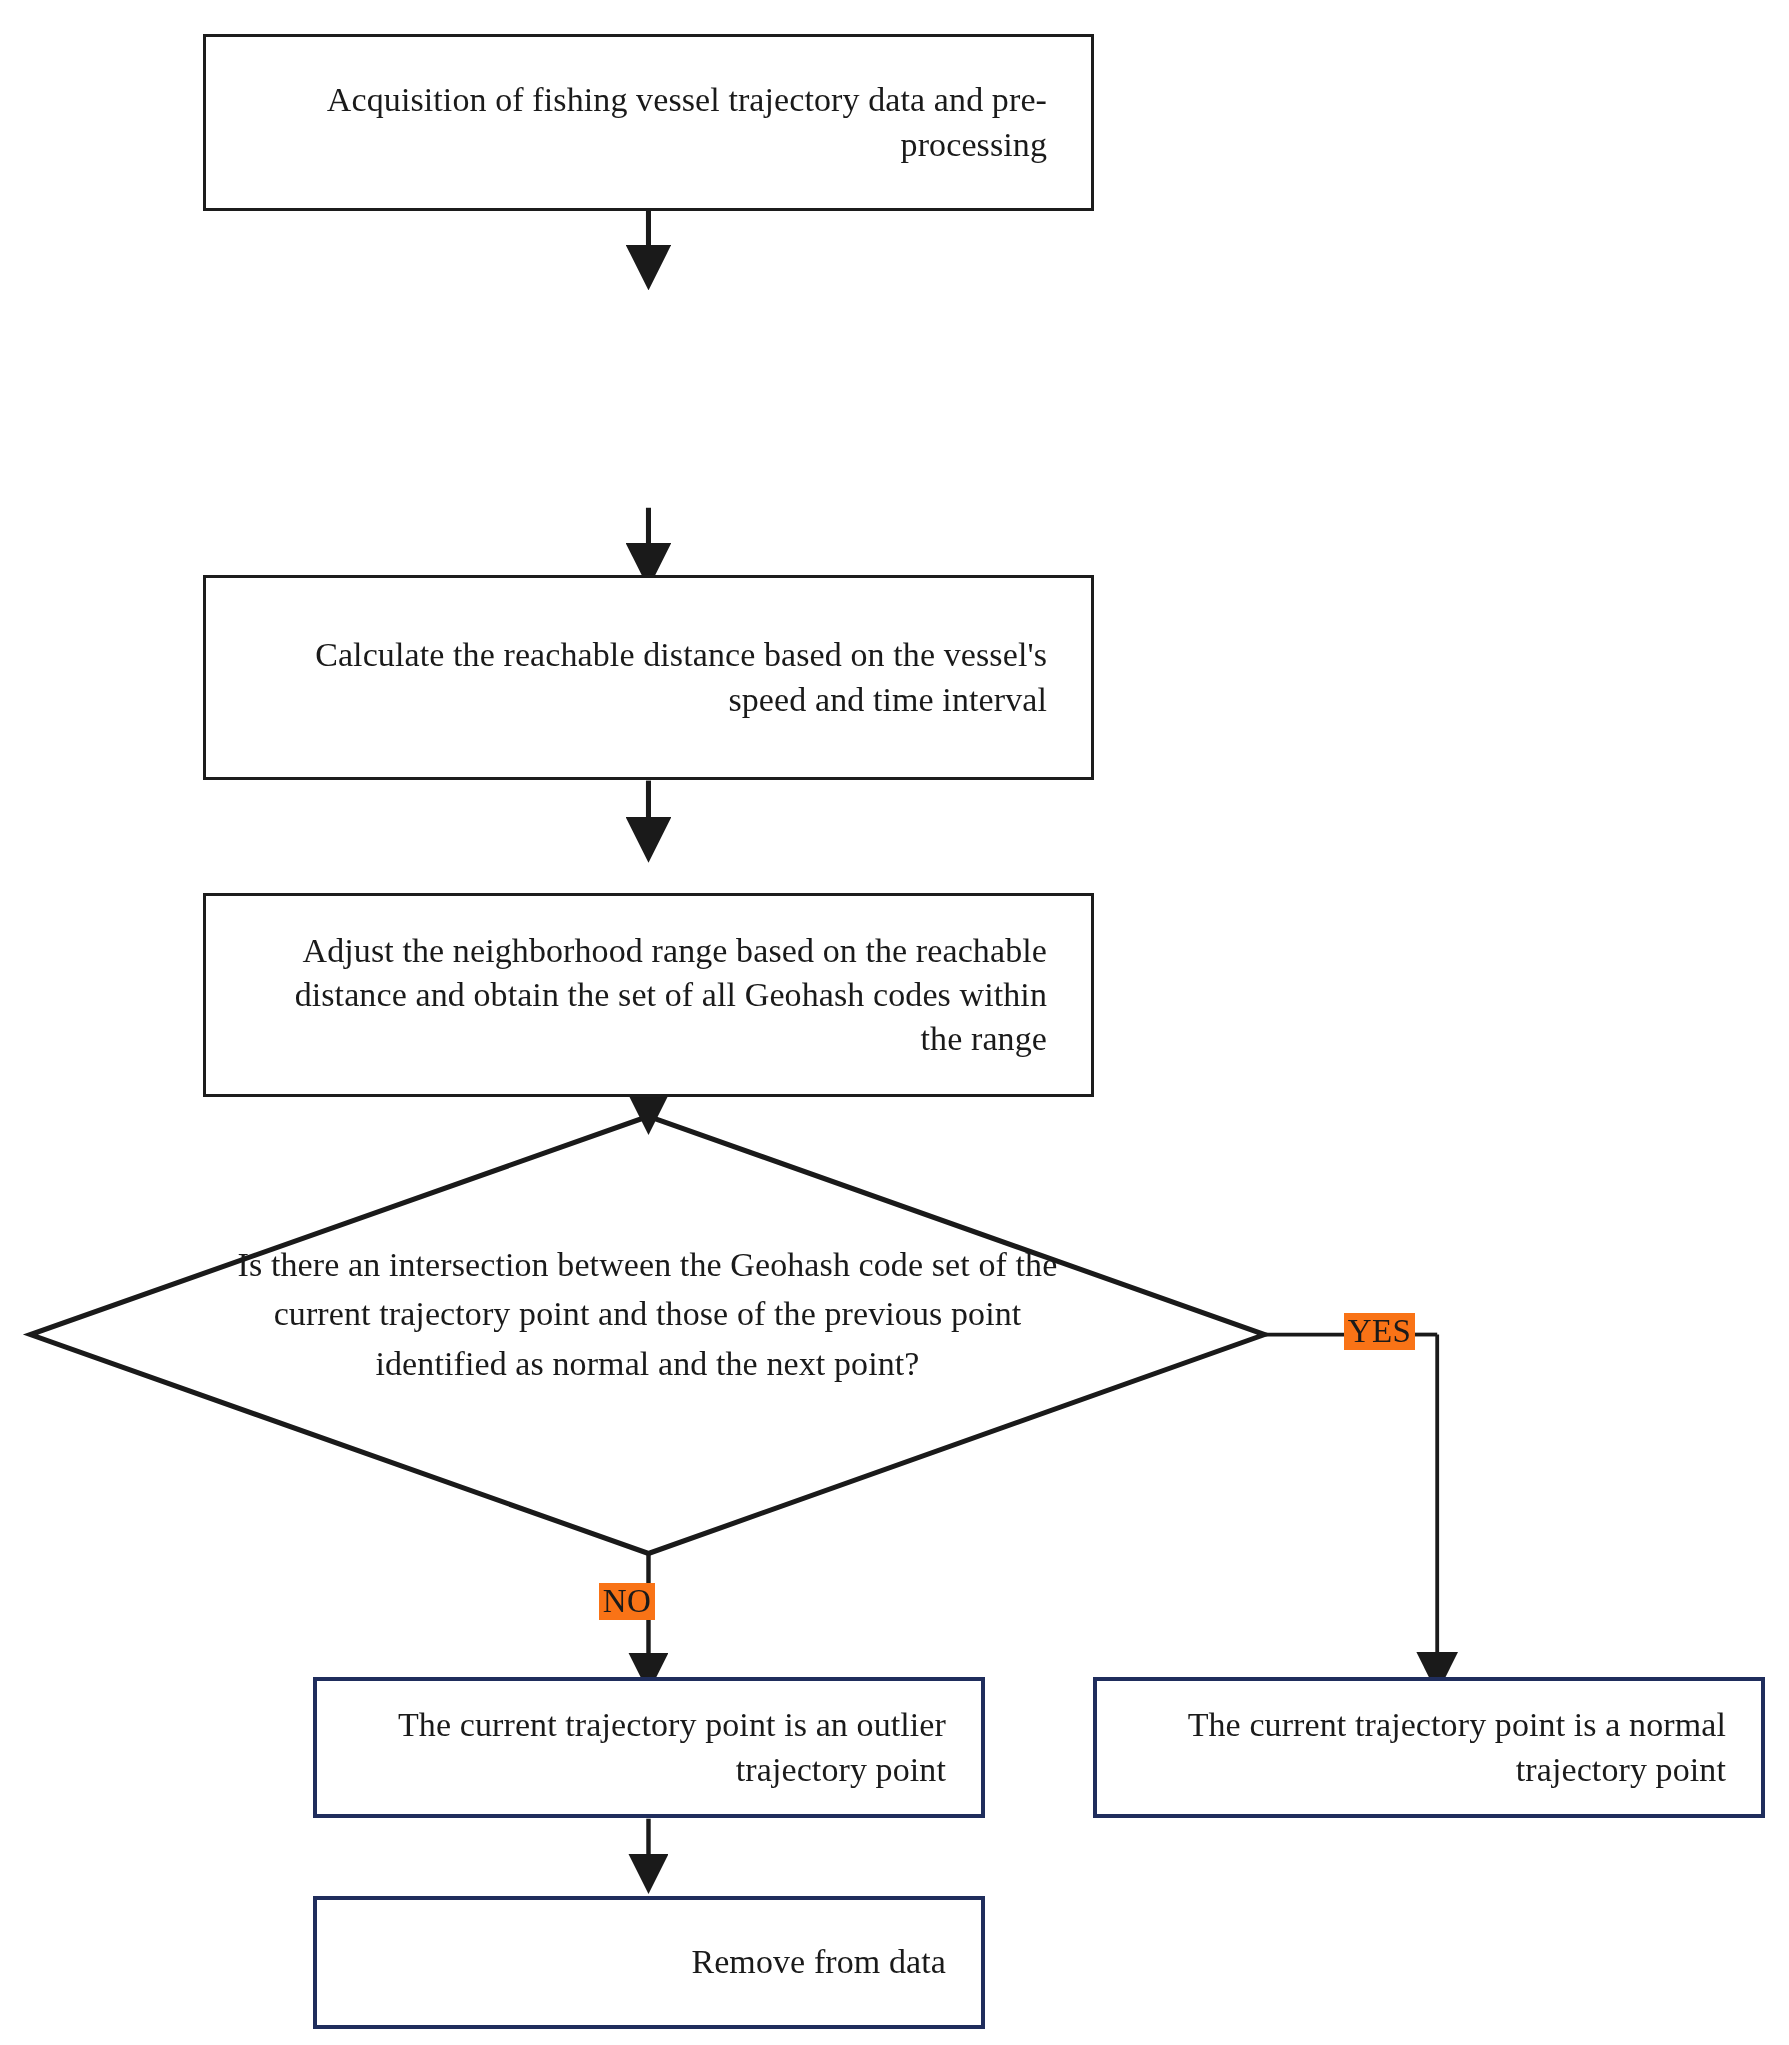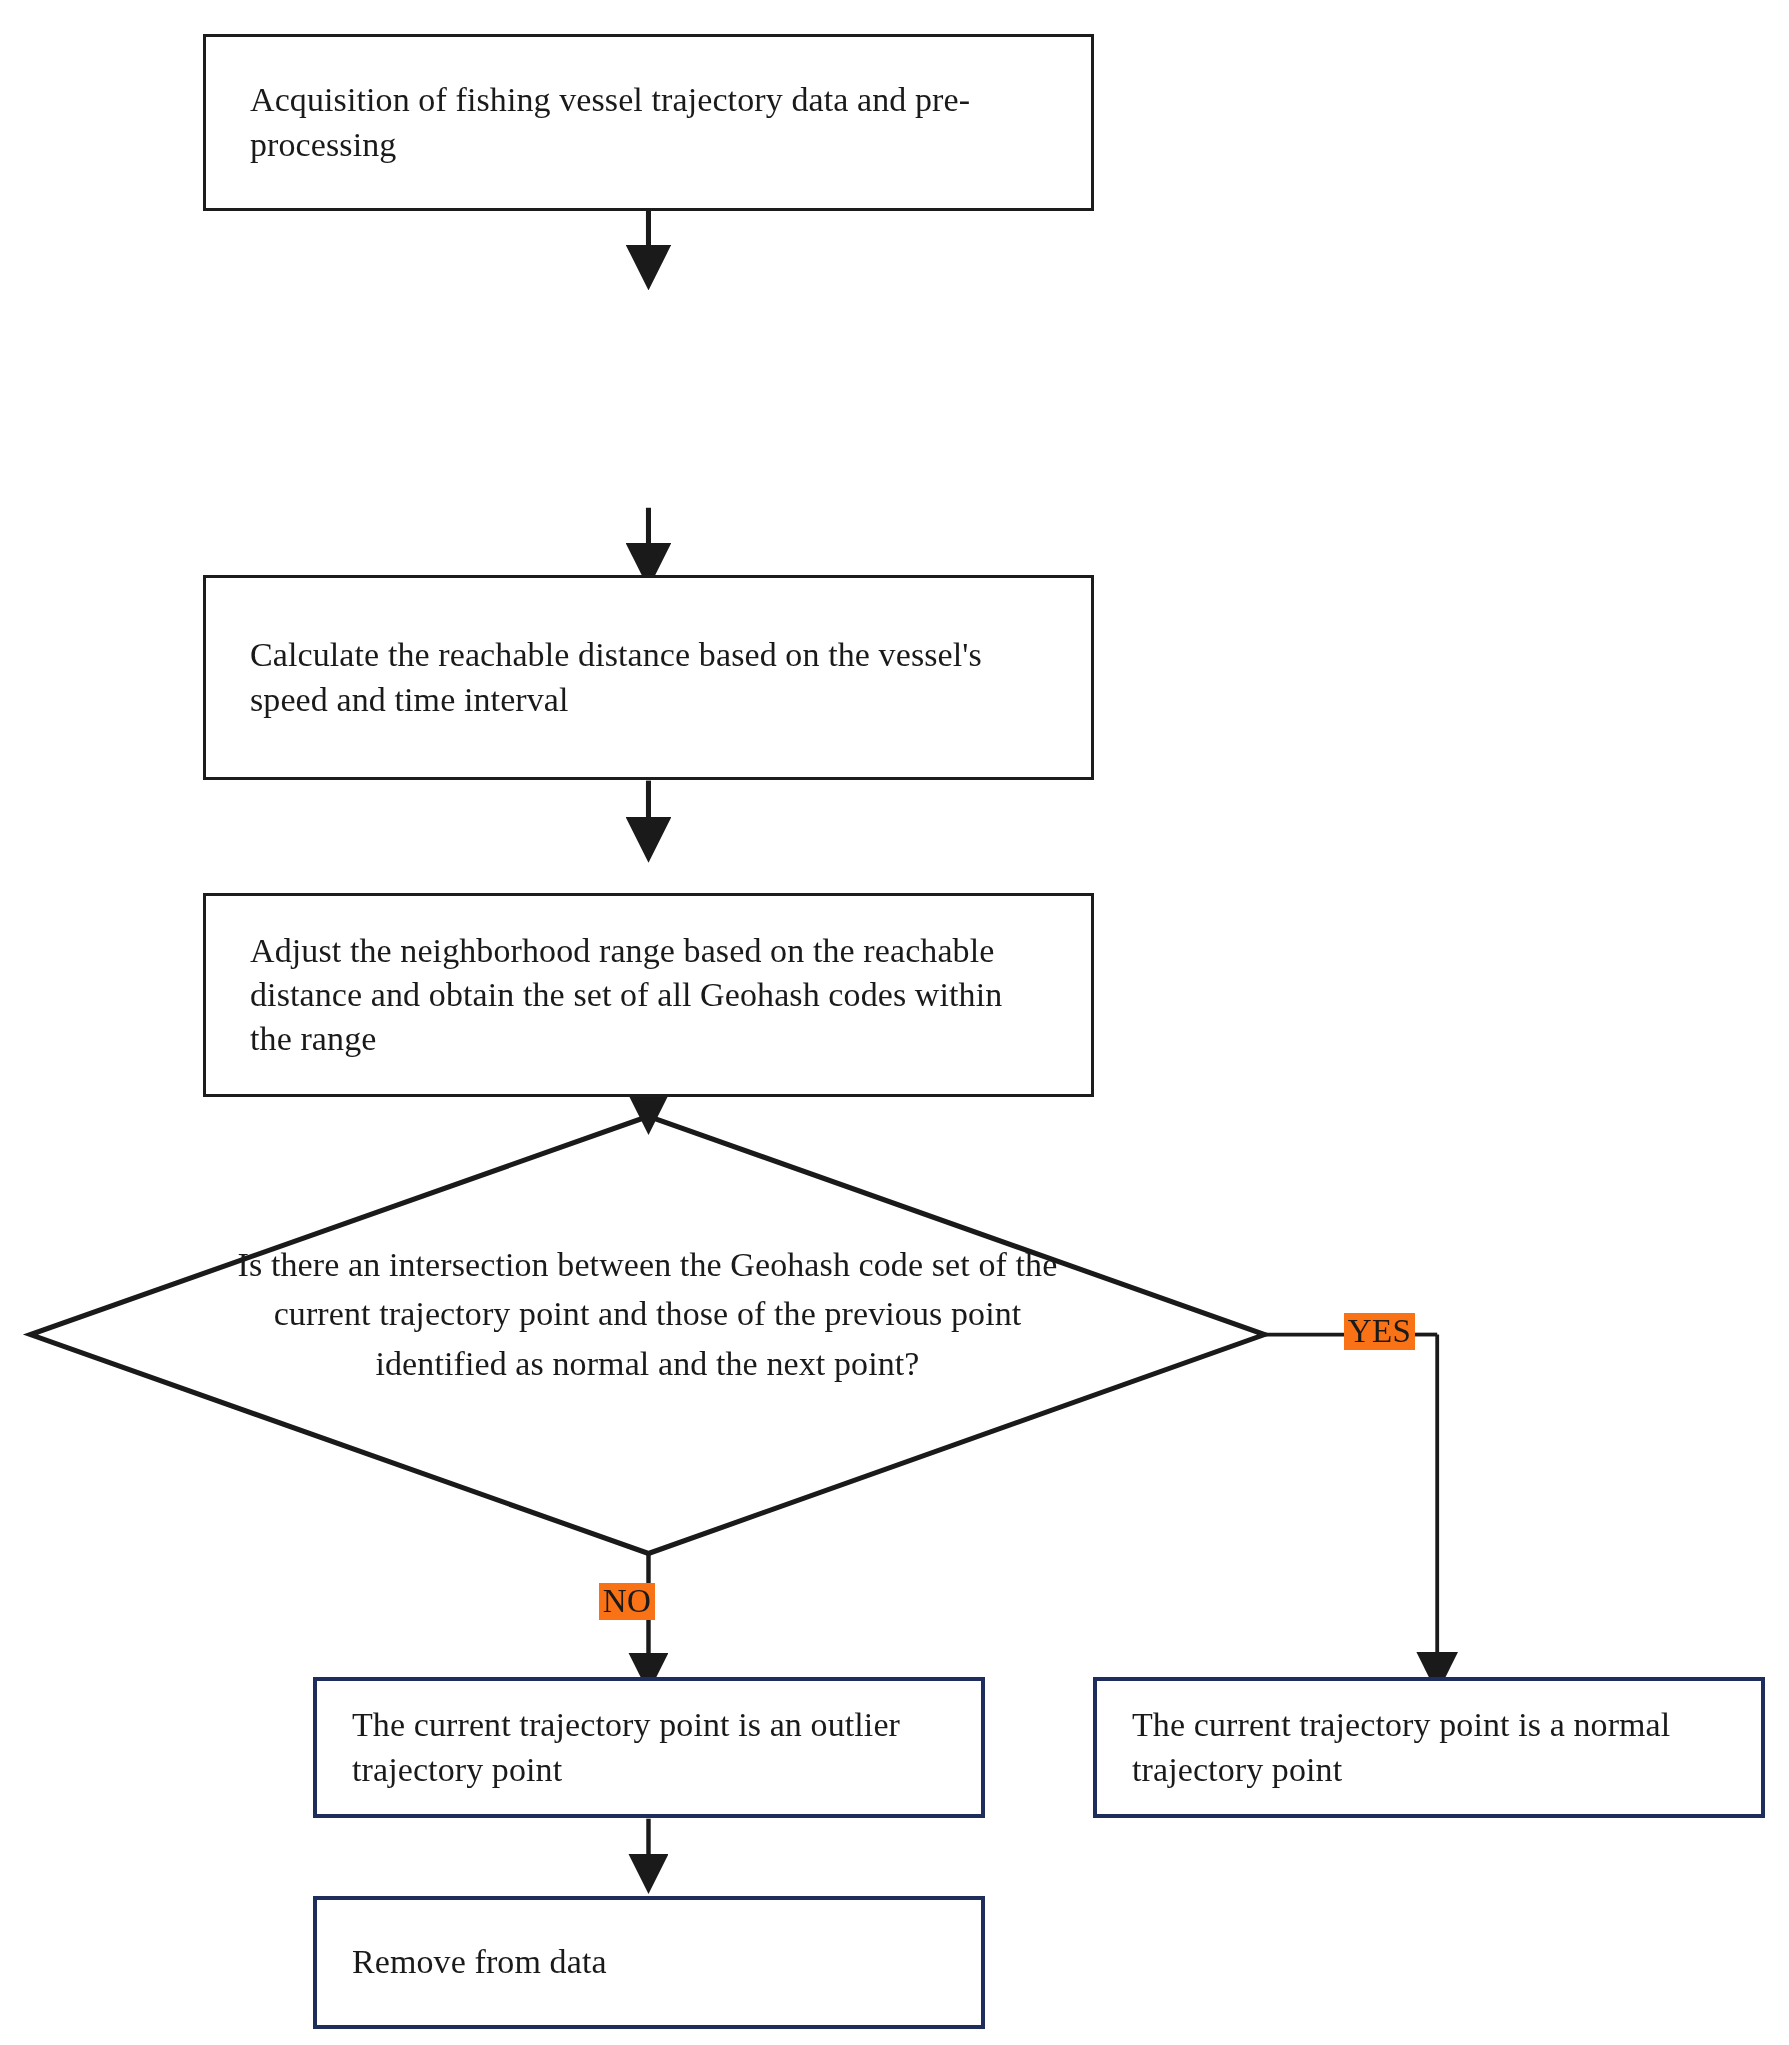--- a/index.html
+++ b/index.html
@@ -21,21 +21,21 @@
     left: 0;
     top: 0;
     width: 1790px;
     height: 2046px;
   }
   .node {
     position: absolute;
     display: flex;
     align-items: center;
     justify-content: center;
-    text-align: left;
+    text-align: right;
     box-sizing: border-box;
     color: #1a1a1a;
     line-height: 1.30;
     letter-spacing: 0.1px;
   }
   .process-box {
     border: 3.2px solid #1c1c1c;
     background: #ffffff;
     font-size: 34px;
   }

